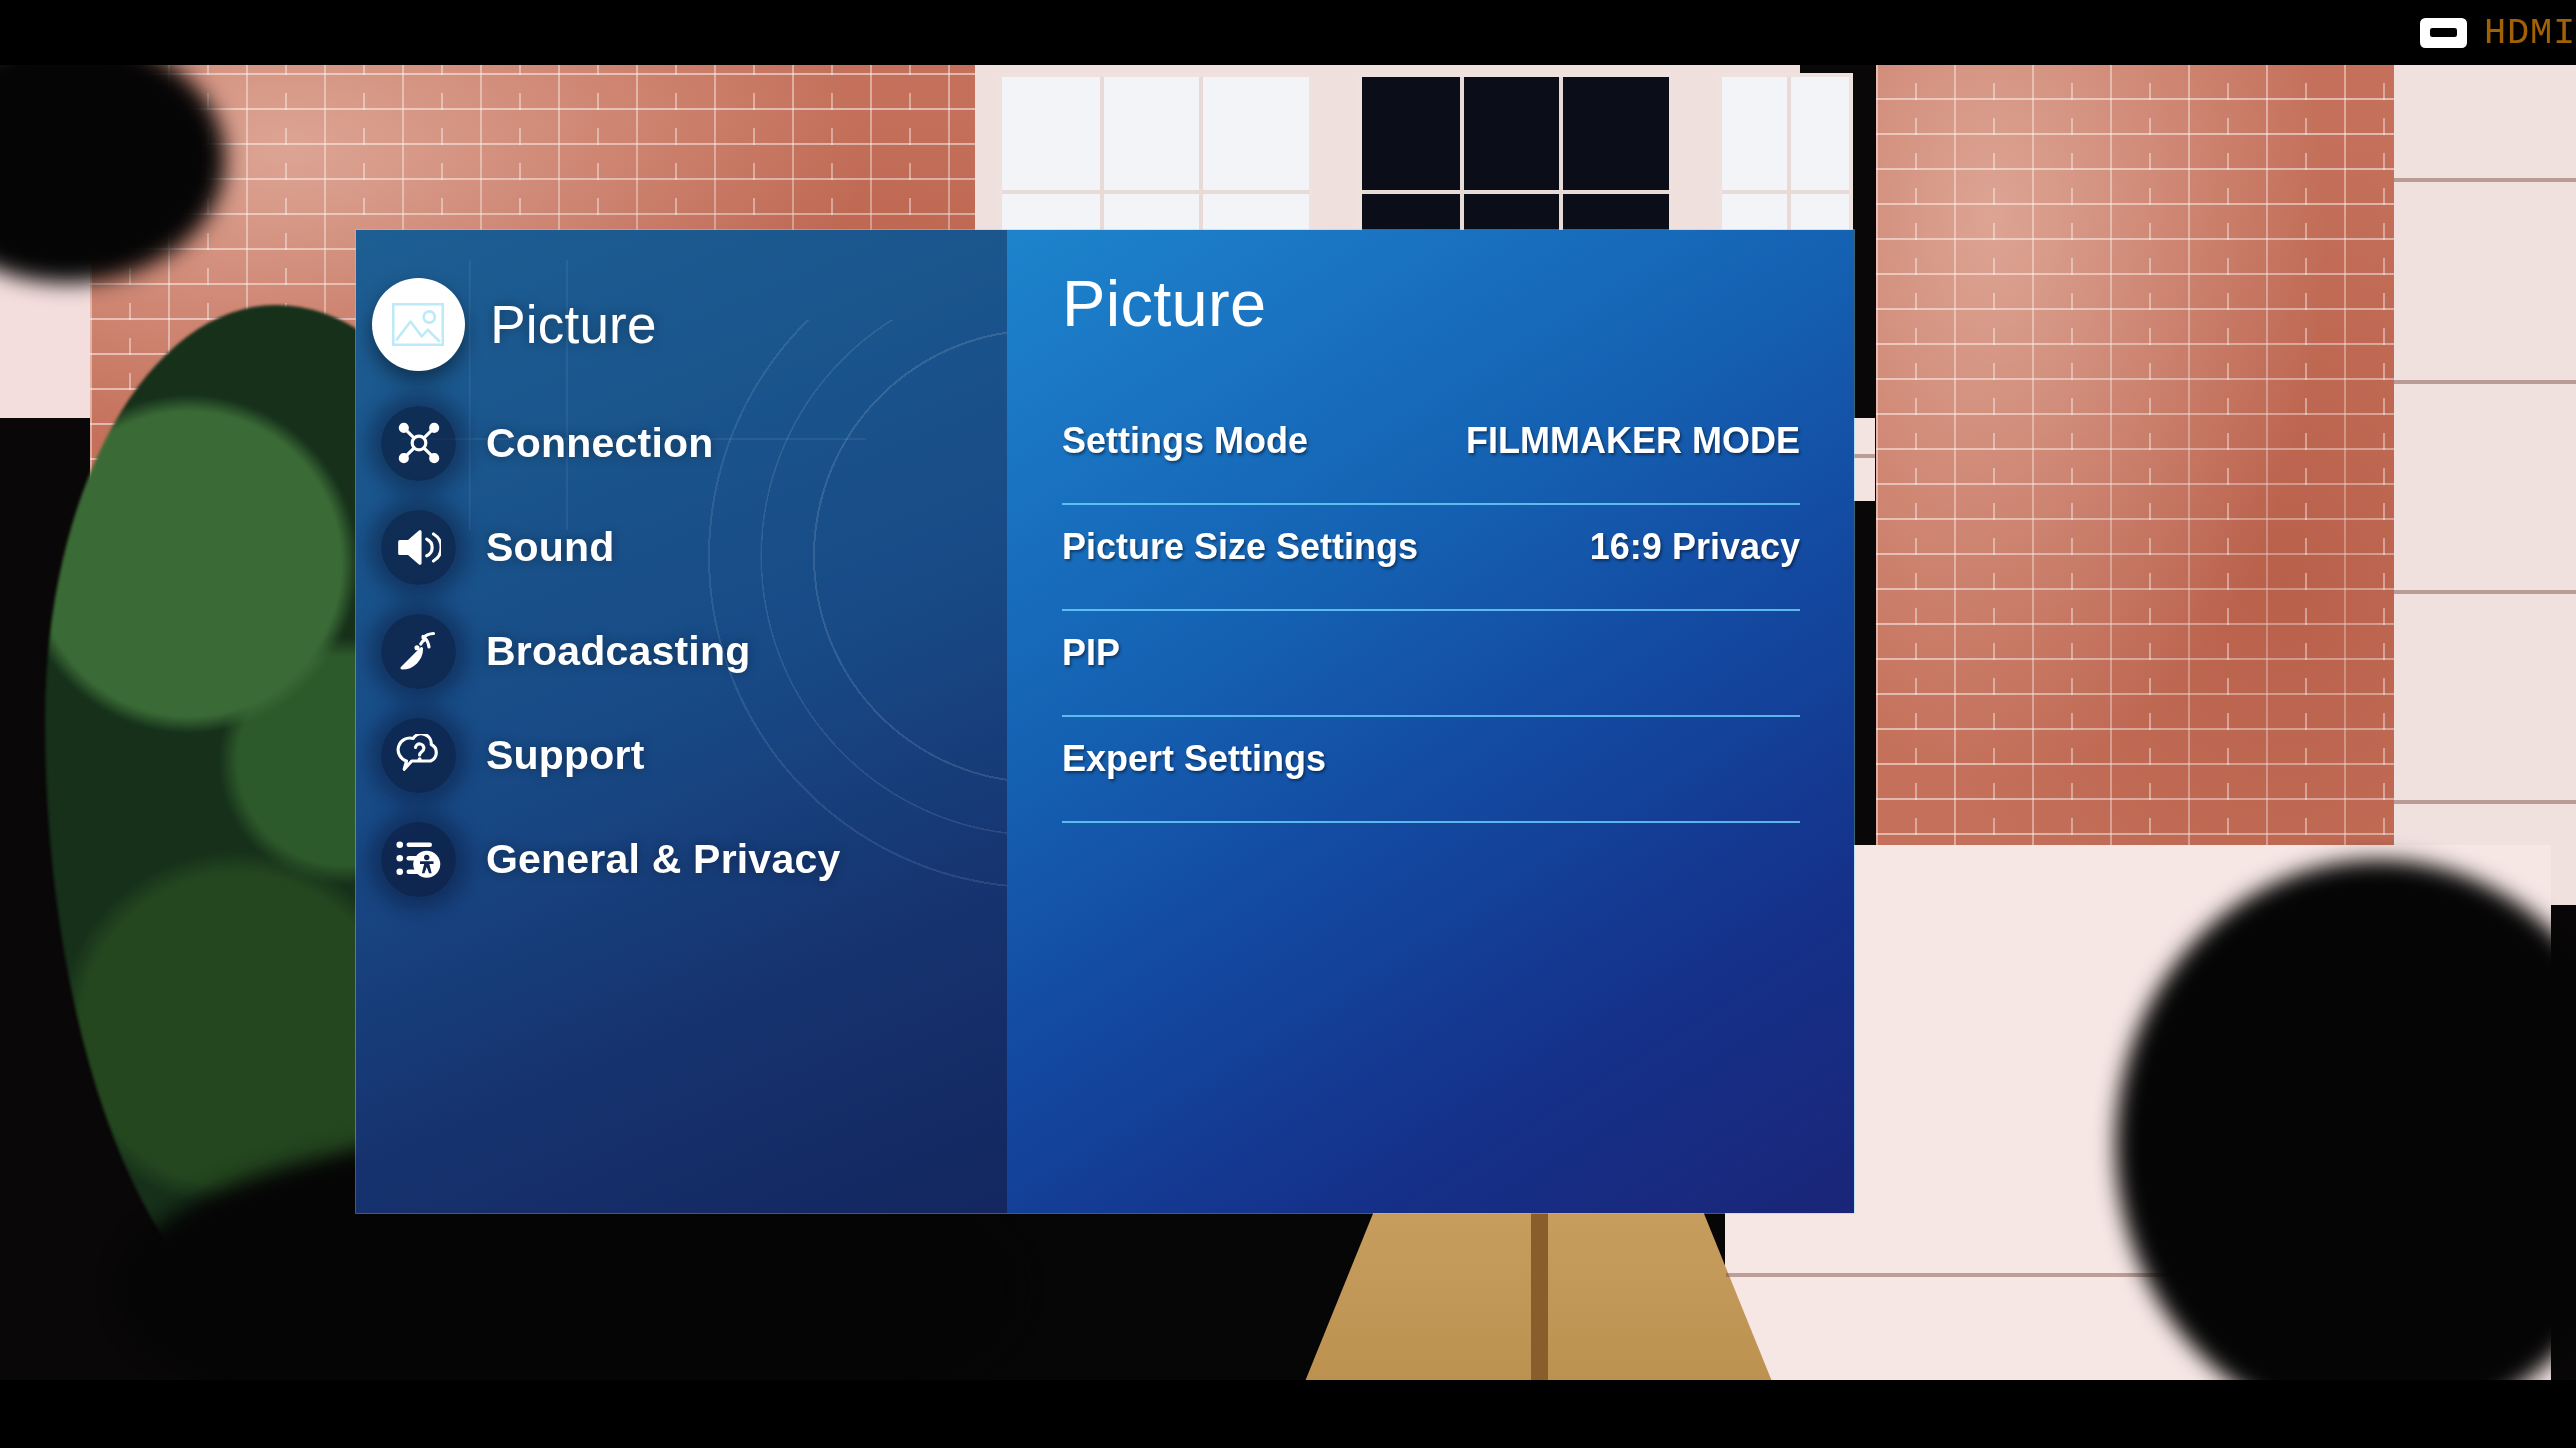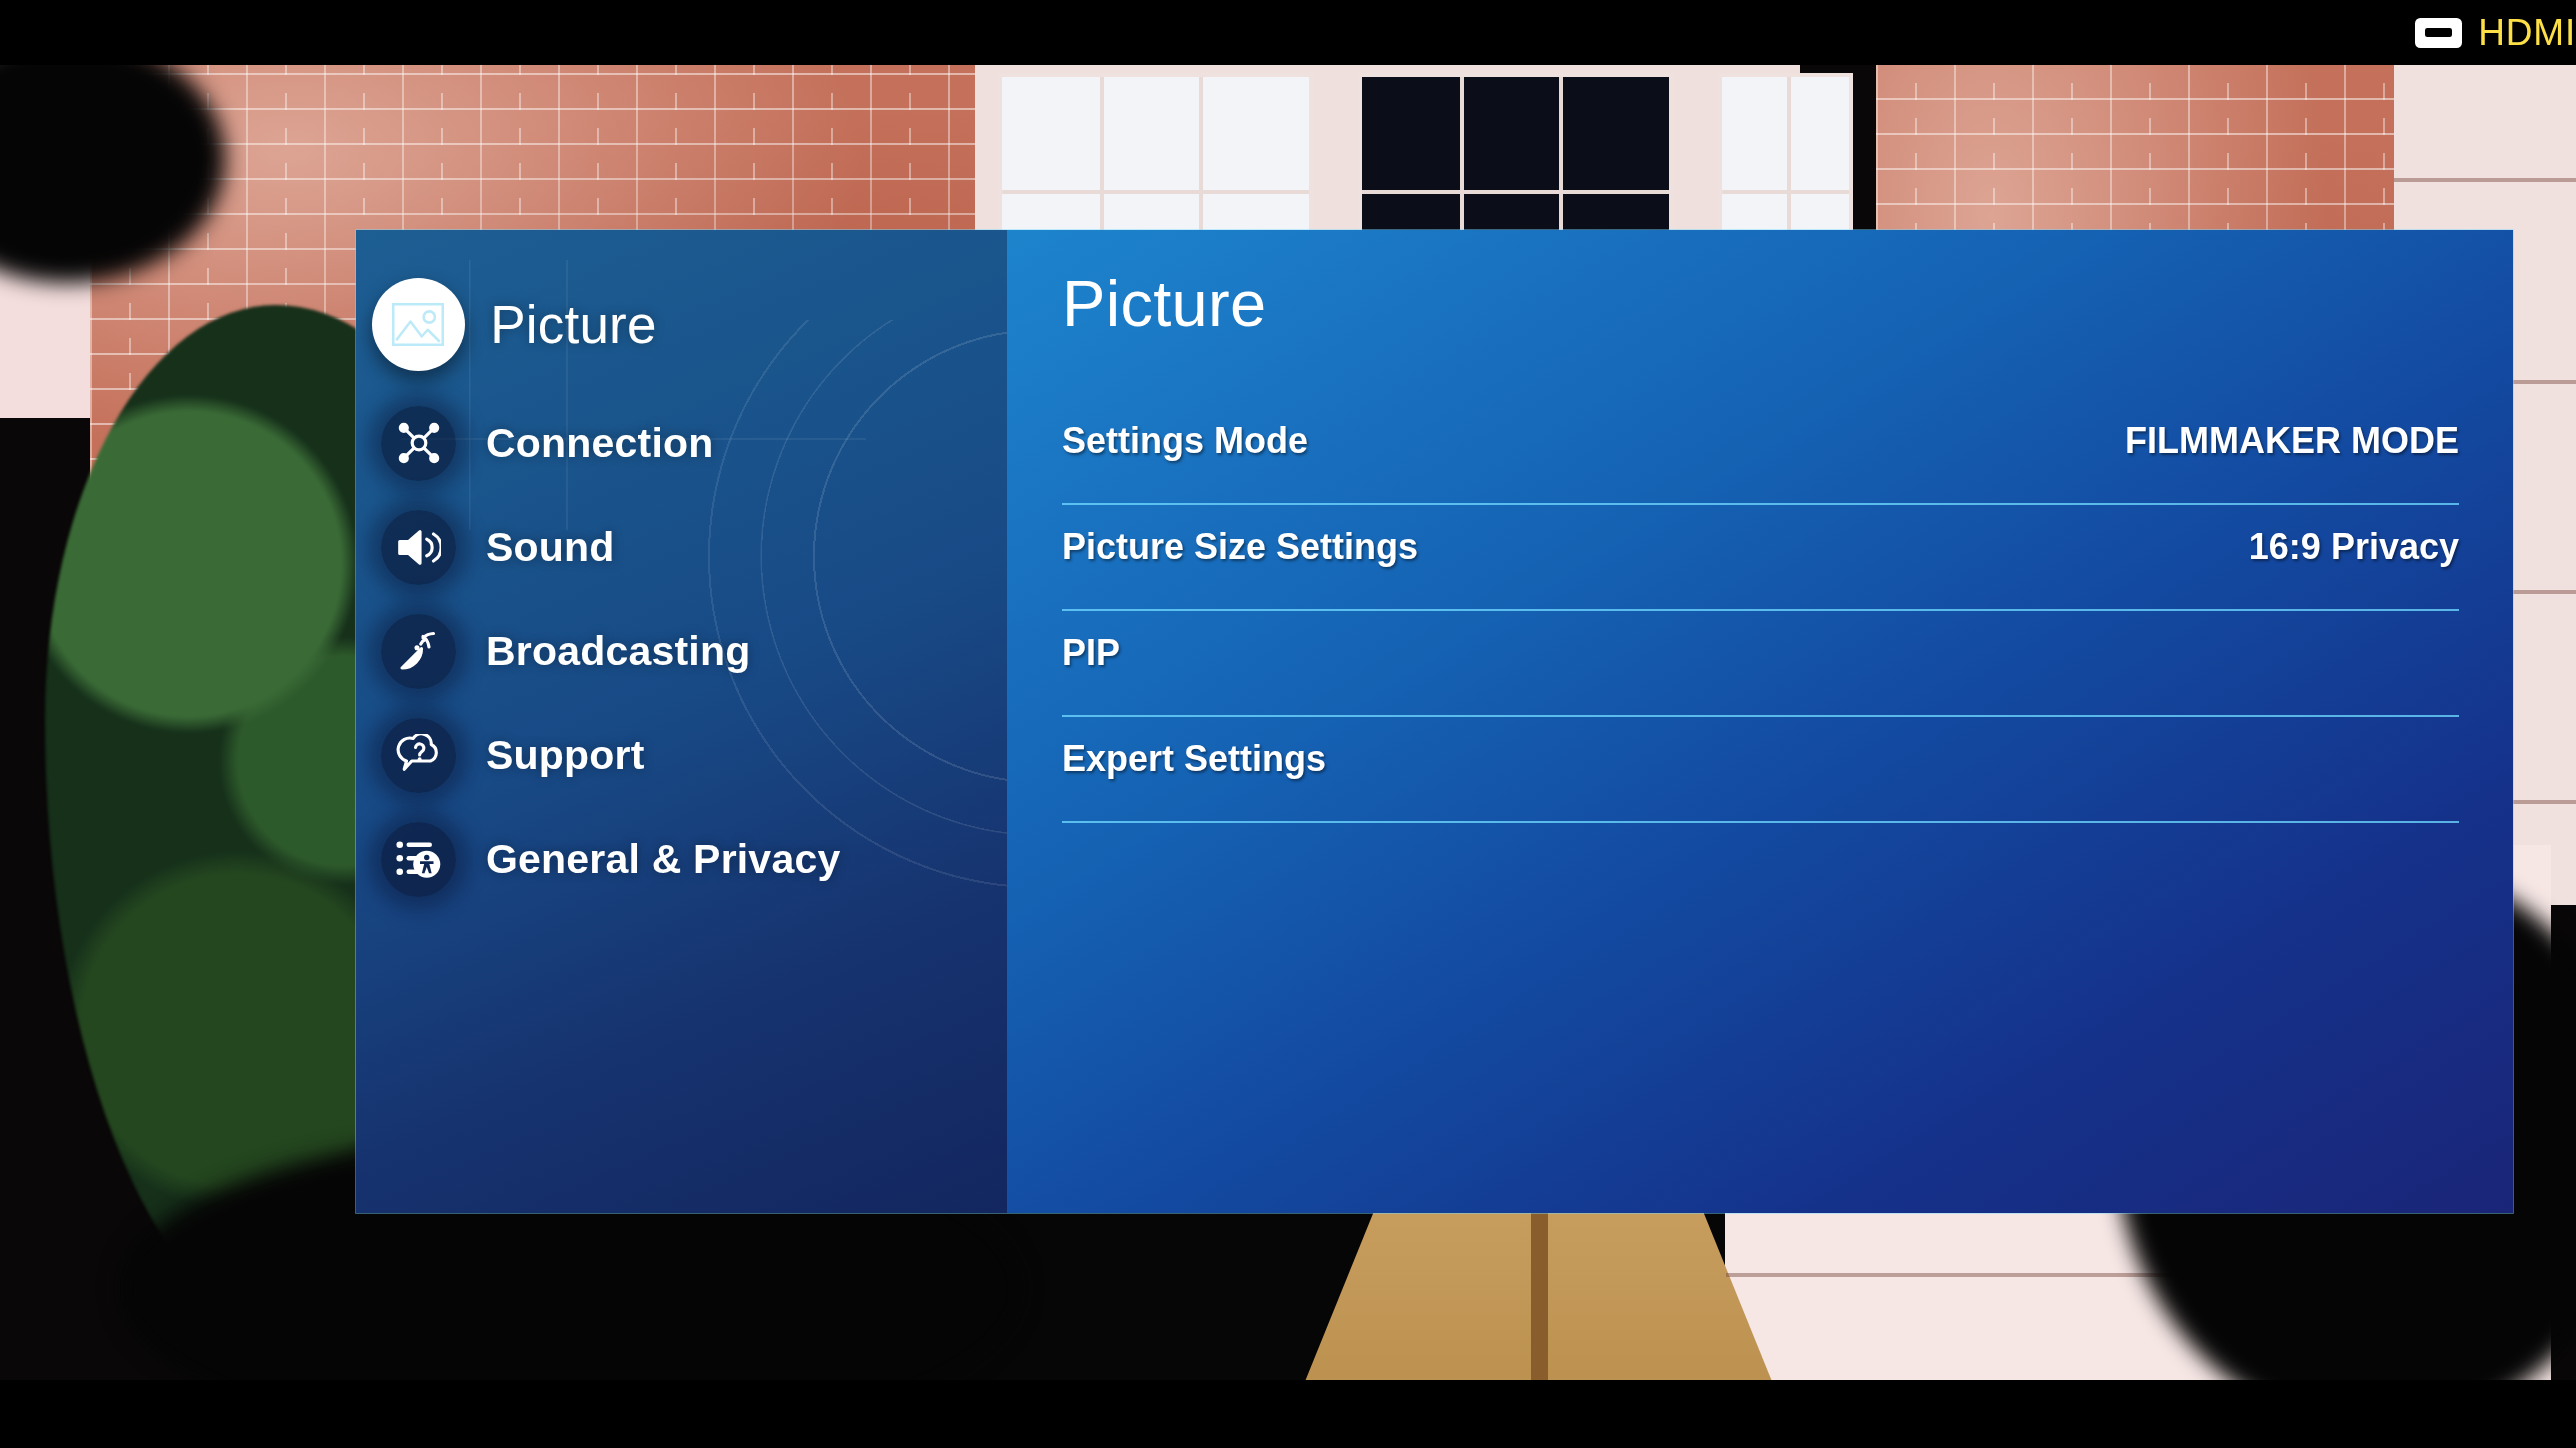--- a/index.html
+++ b/index.html
@@ -50,24 +50,24 @@
 
   
   .bar{position:absolute;left:0;width:2576px;background:#000;z-index:40;}
   #bar-top{top:0;height:65px;}
   #bar-bottom{top:1381px;height:68px;}
 
   
   #hdmi{position:absolute;right:0px;top:7.5px;height:50px;display:flex;align-items:center;gap:16.5px;z-index:60;padding-right:0px;}
   #hdmi .port{width:47px;height:30px;border-radius:5.3px;background:#fff;display:flex;align-items:center;justify-content:center;}
   #hdmi .port i{display:block;width:27px;height:9.8px;background:#000;border-radius:2.3px;}
-  #hdmi .label{color:#fde047;font-size:37px;letter-spacing:0.8px;font-family:Liberation Sans, sans-serif;}
-
-  
-  #menu{position:absolute;left:356px;top:230px;width:2157px;height:983px;z-index:30;
+  #hdmi .label{color:#a16207;font-size:37px;letter-spacing:0.8px;font-family:Liberation Mono, monospace;}
+
+  
+  #menu{position:absolute;left:356px;top:230px;width:1498px;height:983px;z-index:30;
         display:flex;box-shadow:0 0 0 0.8px rgba(120,220,255,.55);}
 
   
   #sidebar{width:651px;flex:0 0 651px;position:relative;overflow:hidden;
      background:linear-gradient(157deg,#1d5e93 0%,#1a558c 24%,#184a86 48%,#16336f 74%,#13265f 100%);}
   #sidebar .deco{position:absolute;right:-90px;top:90px;width:570px;height:675px;opacity:.13;
      background:
        radial-gradient(circle at 90% 35%, transparent 0 225px, rgba(255,255,255,.9) 225px 227px, transparent 227px),
        radial-gradient(circle at 90% 35%, transparent 0 278px, rgba(255,255,255,.8) 278px 279px, transparent 280px),
        radial-gradient(circle at 90% 35%, transparent 0 330px, rgba(255,255,255,.7) 330px 332px, transparent 332px);}

